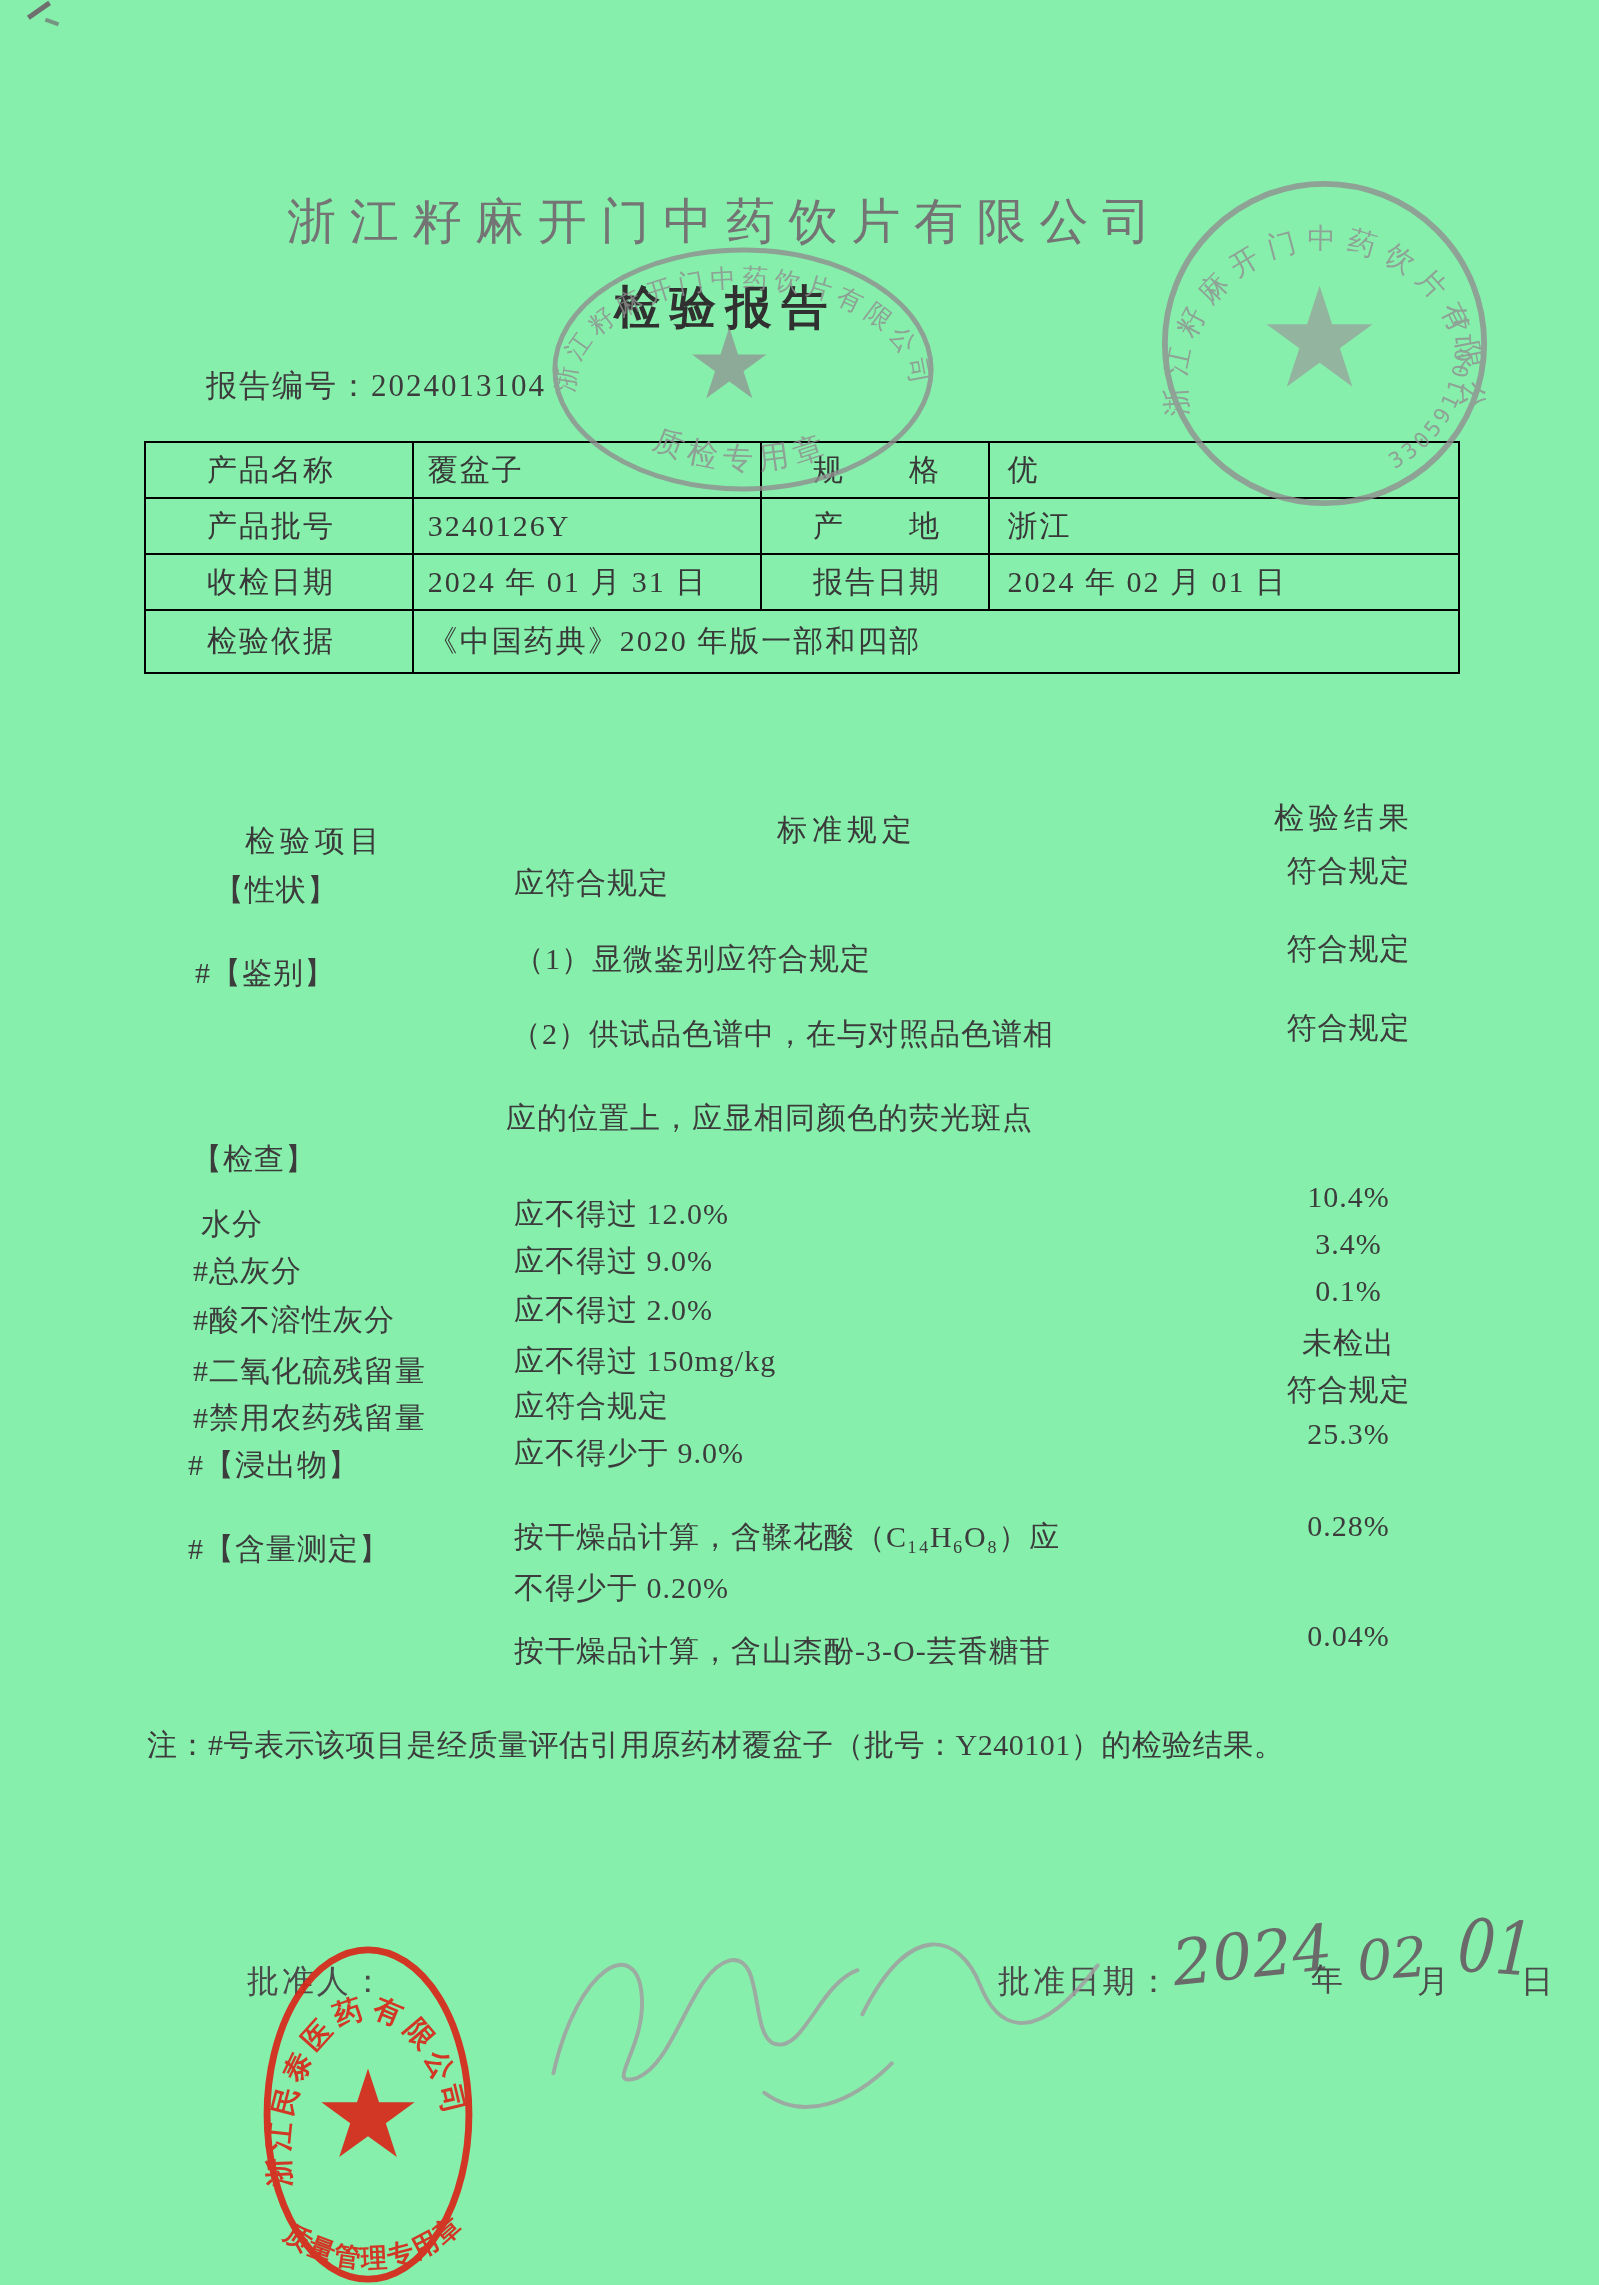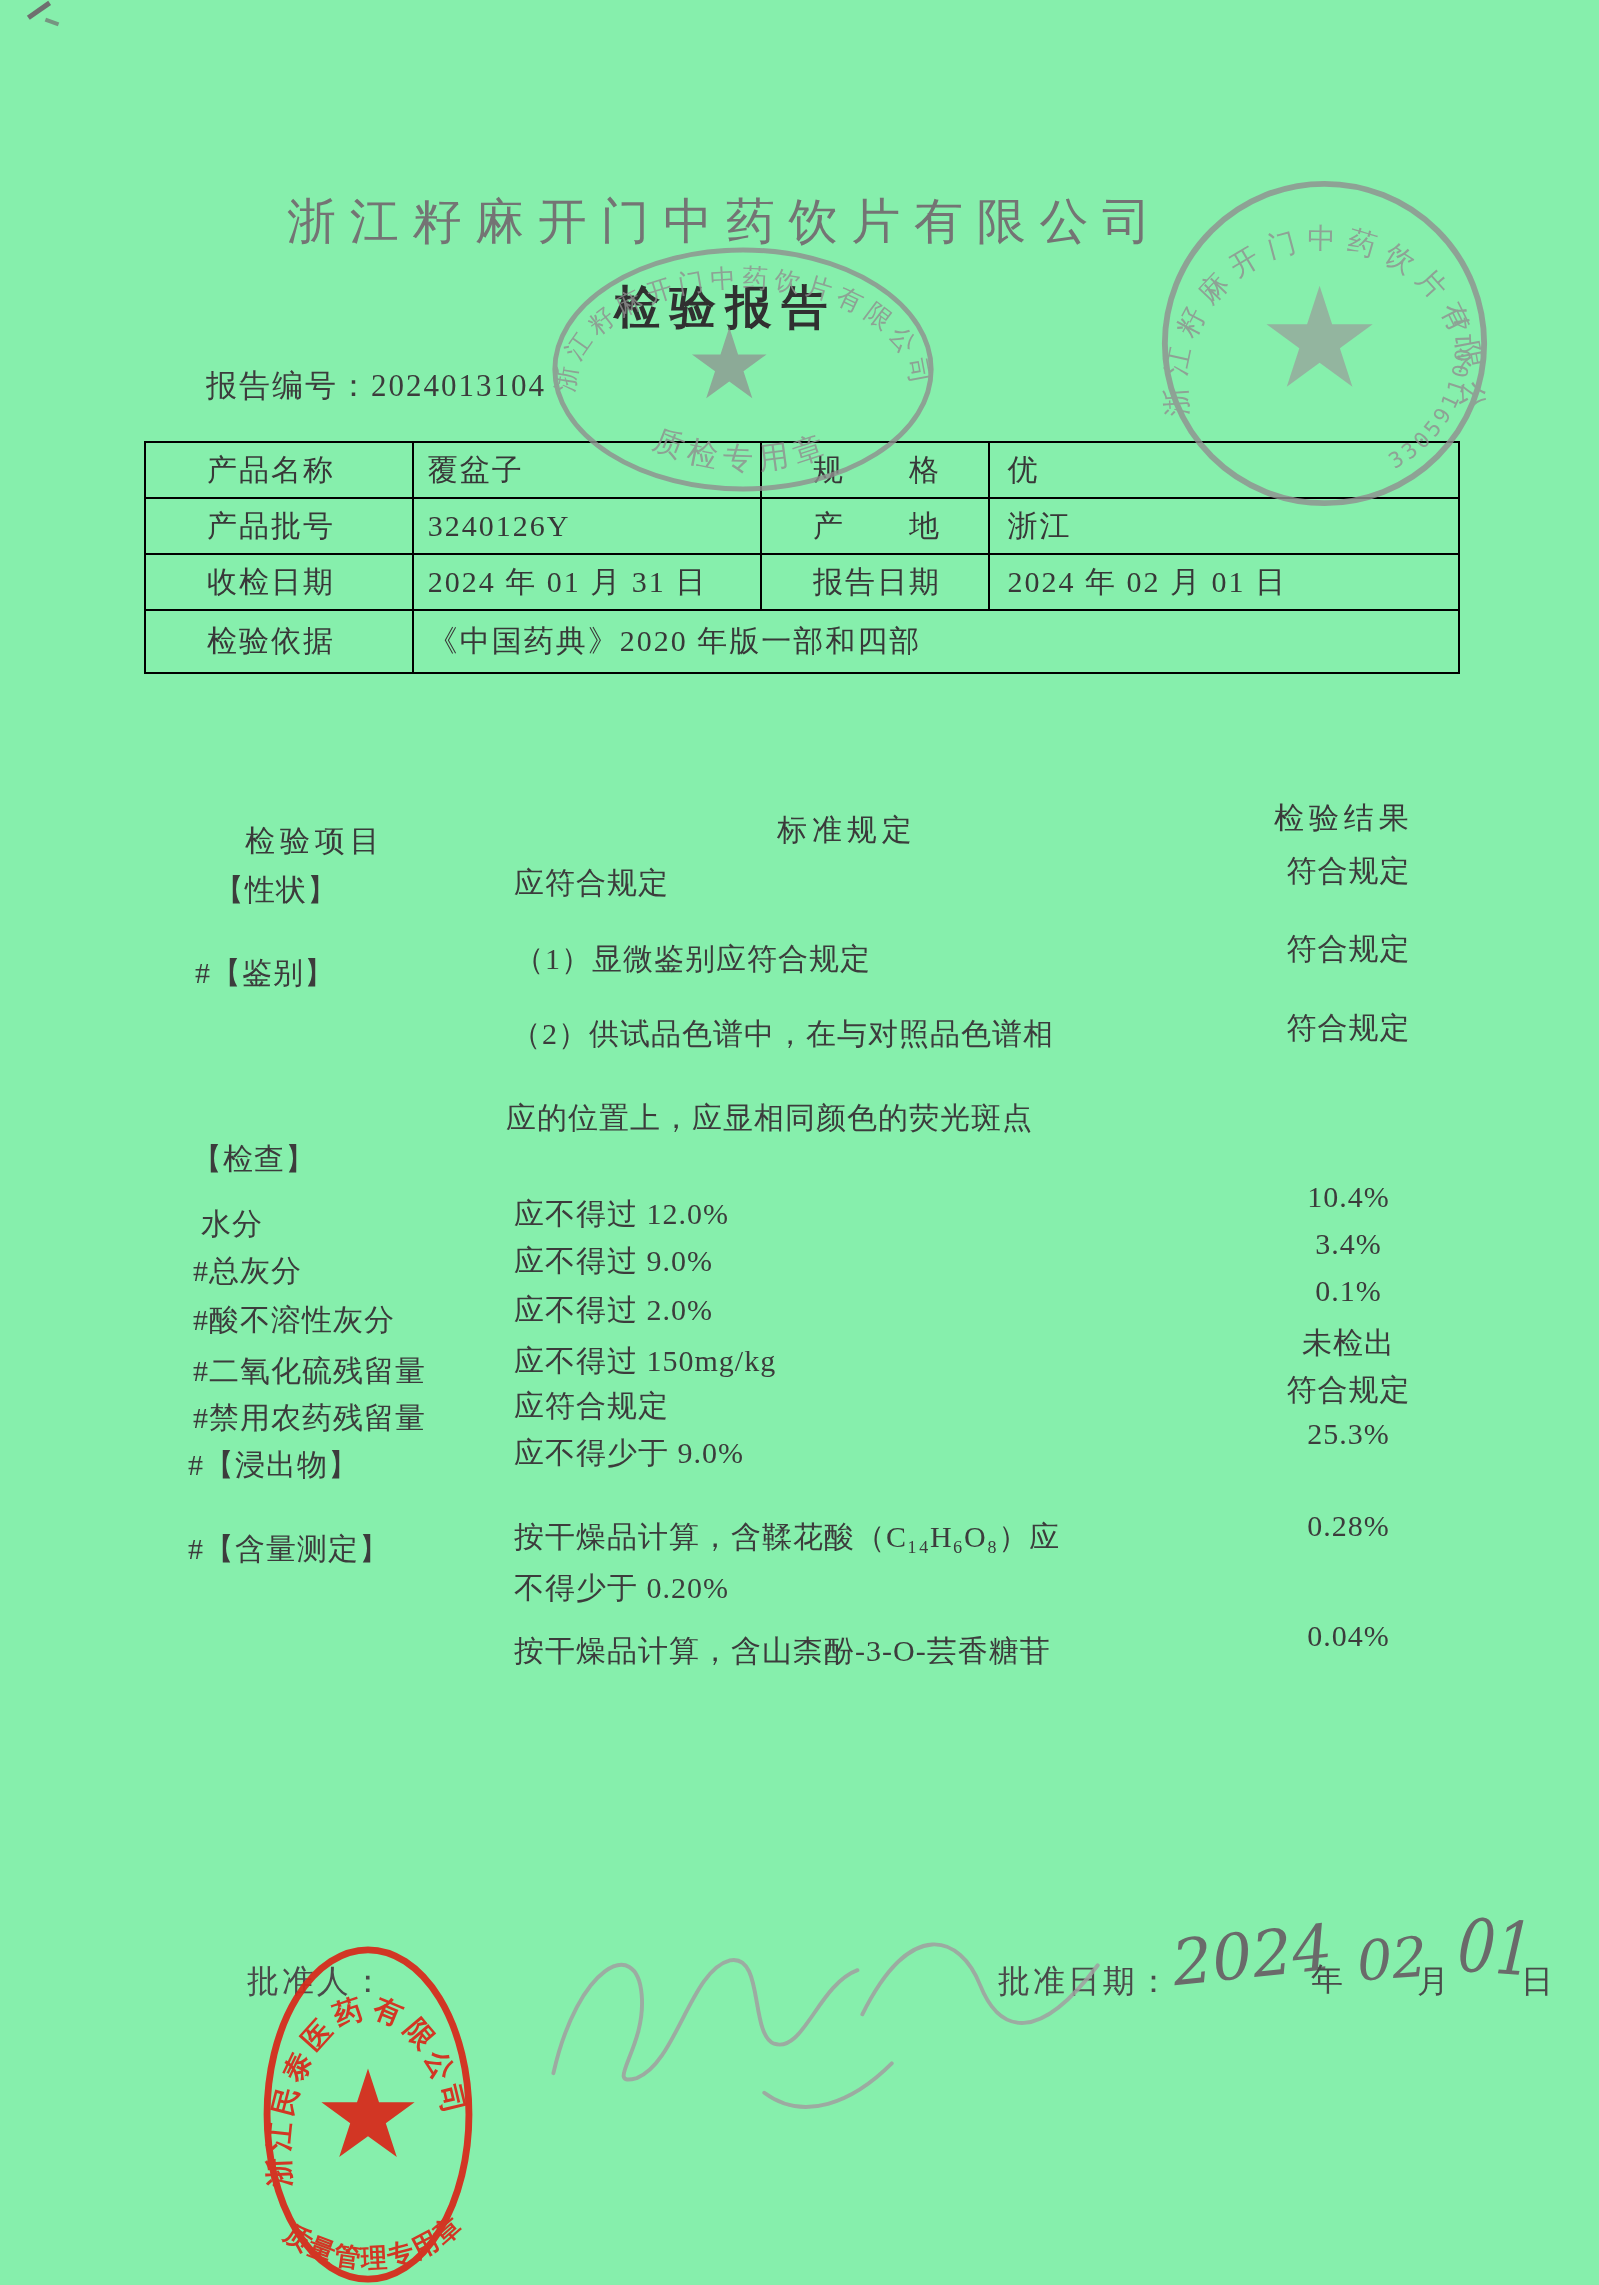--- a/index.html
+++ b/index.html
@@ -129,20 +129,21 @@
   <div class="r-res" style="top:1417px;">25.3%</div>
 
   <div class="r-item" style="left:188px;top:1529px;">#【含量测定】</div>
   <div class="r-spec" style="top:1517px;">按干燥品计算，含鞣花酸（C₁₄H₆O₈）应</div>
   <div class="r-spec" style="top:1568px;">不得少于 0.20%</div>
   <div class="r-res" style="top:1509px;">0.28%</div>
 
   <div class="r-spec" style="top:1631px;">按干燥品计算，含山柰酚-3-O-芸香糖苷</div>
   <div class="r-res" style="top:1619px;">0.04%</div>
 
+  <div class="abs note-line">注：#号表示该项目是经质量评估引用原药材覆盆子（批号：Y240101）的检验结果。</div>
 
   <div class="abs foot-label" style="left:247px;top:1960px;">批准人：</div>
   <div class="abs foot-label" style="left:998px;top:1960px;">批准日期：</div>
 
   <div class="abs hand" style="left:1172px;top:1919px;font-size:63px;transform:rotate(-6deg);">2024</div>
   <div class="abs unit" style="left:1311px;top:1958px;">年</div>
   <div class="abs hand" style="left:1357px;top:1927px;font-size:55px;transform:rotate(-4deg);">02</div>
   <div class="abs unit" style="left:1417px;top:1960px;">月</div>
   <div class="abs hand" style="left:1458px;top:1913px;font-size:59px;transform:rotate(4deg) scaleY(1.25);">01</div>
   <div class="abs unit" style="left:1521px;top:1960px;">日</div>

